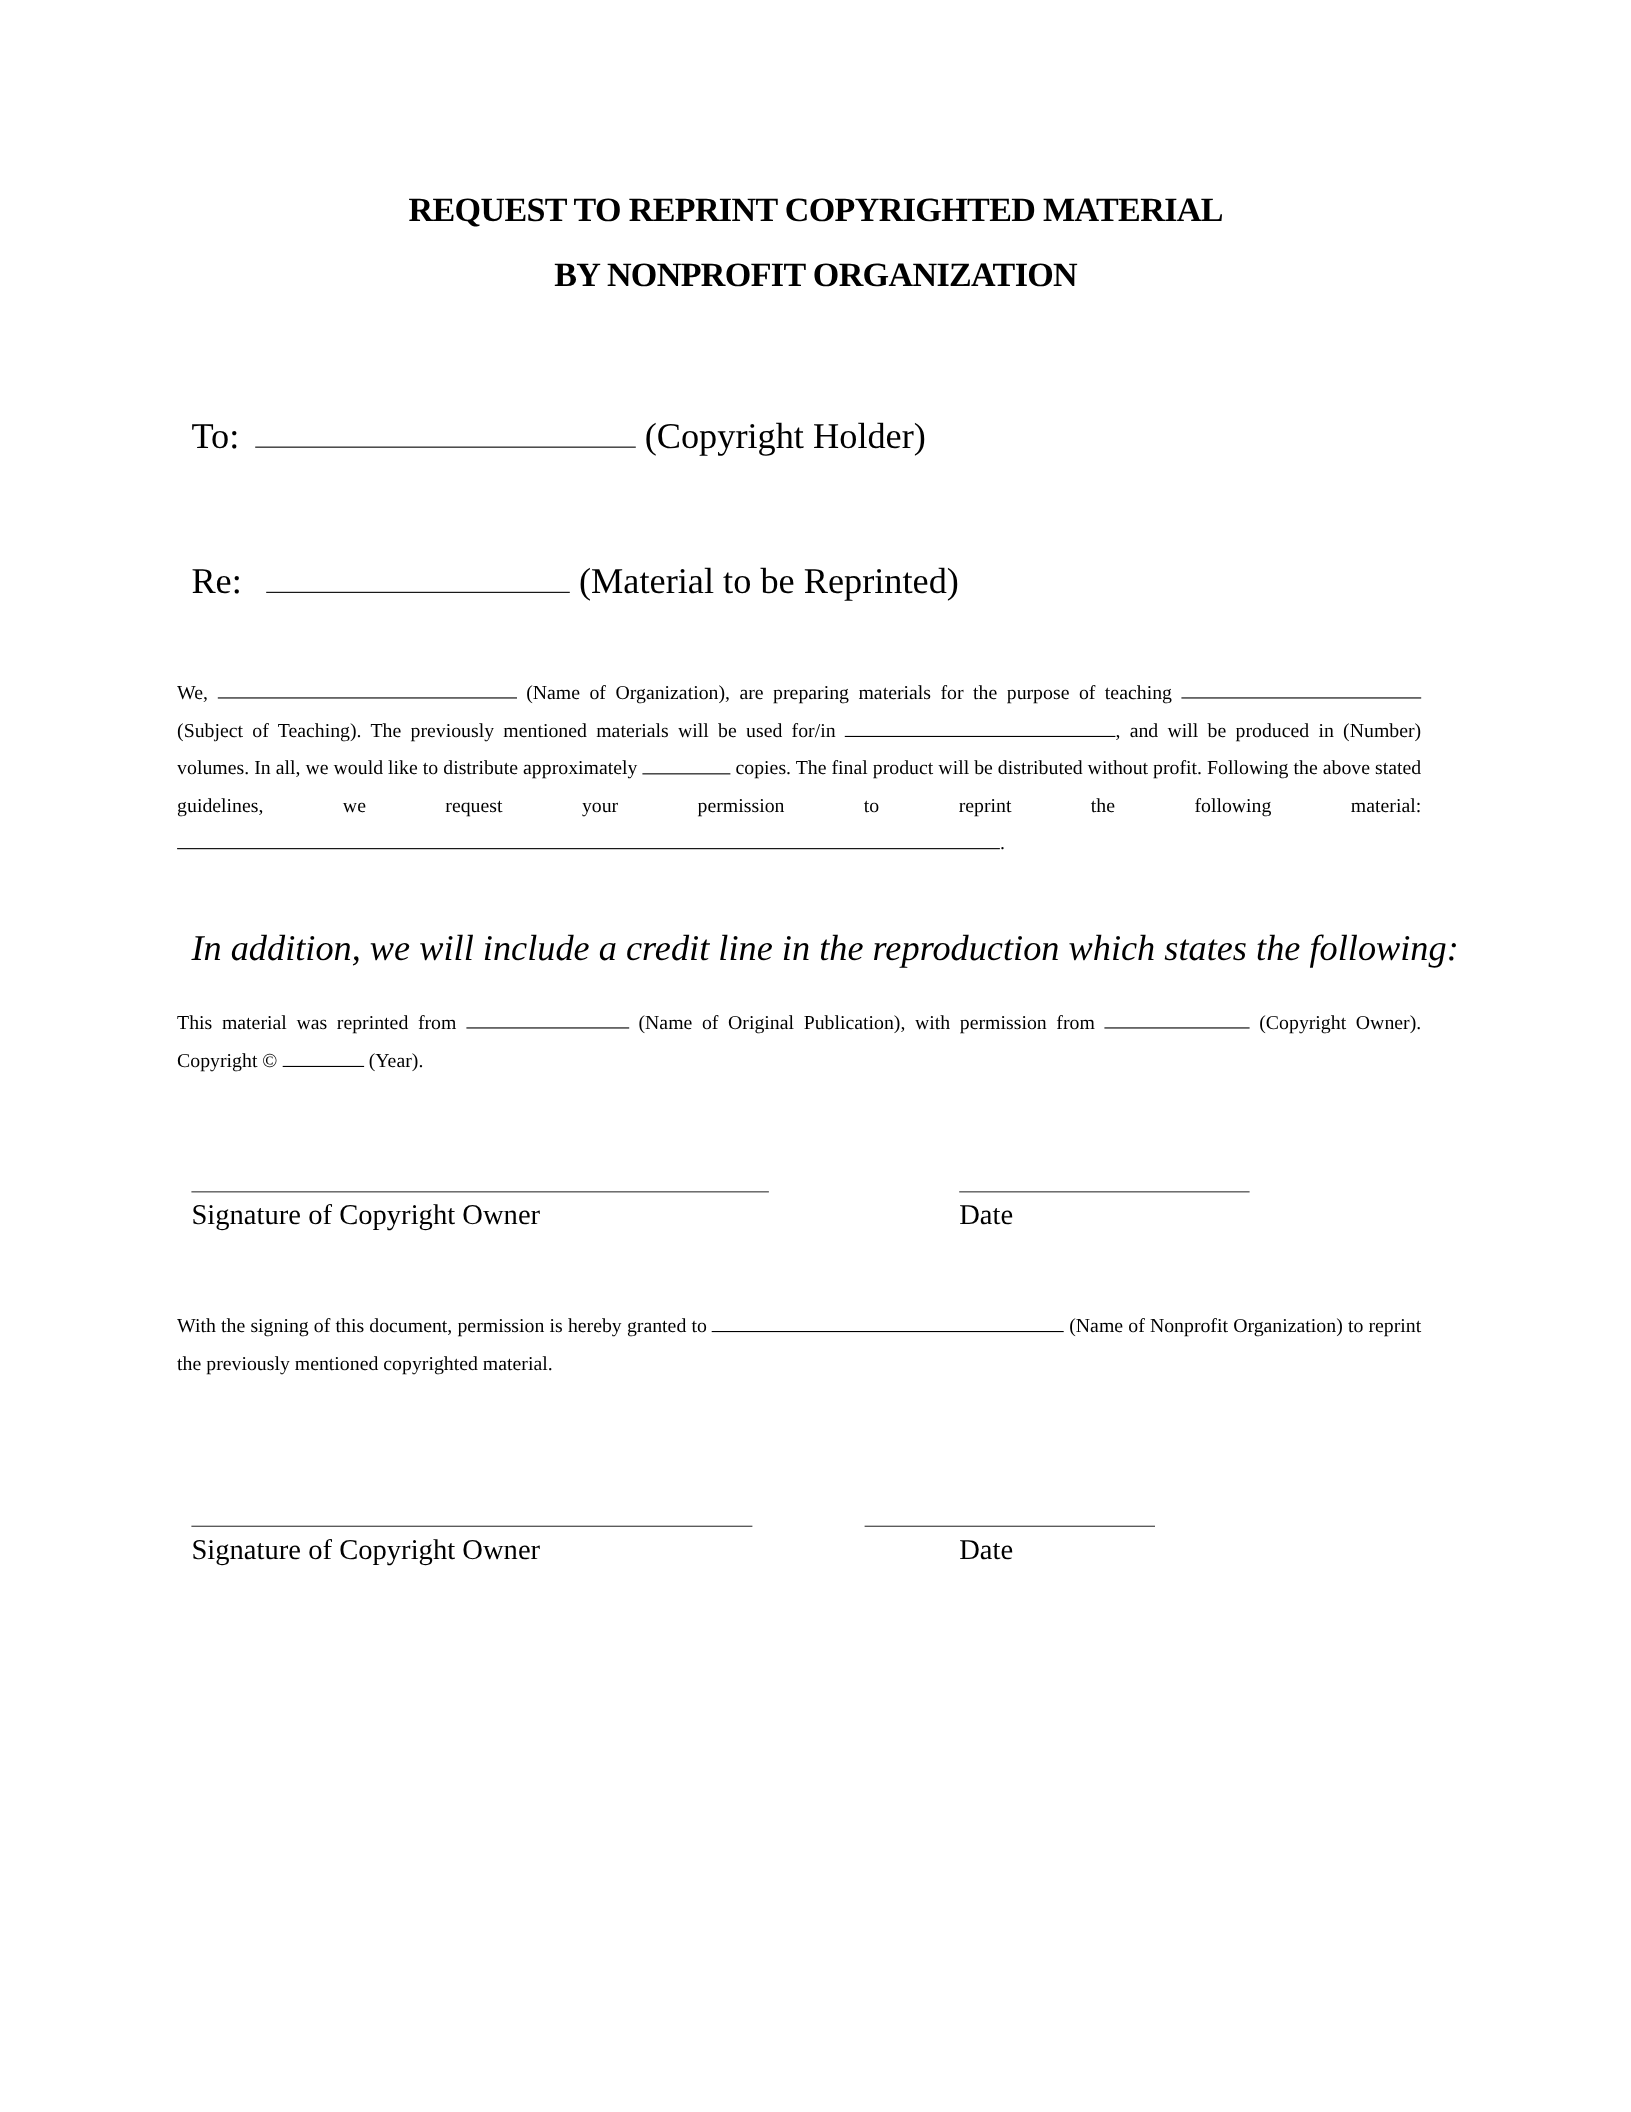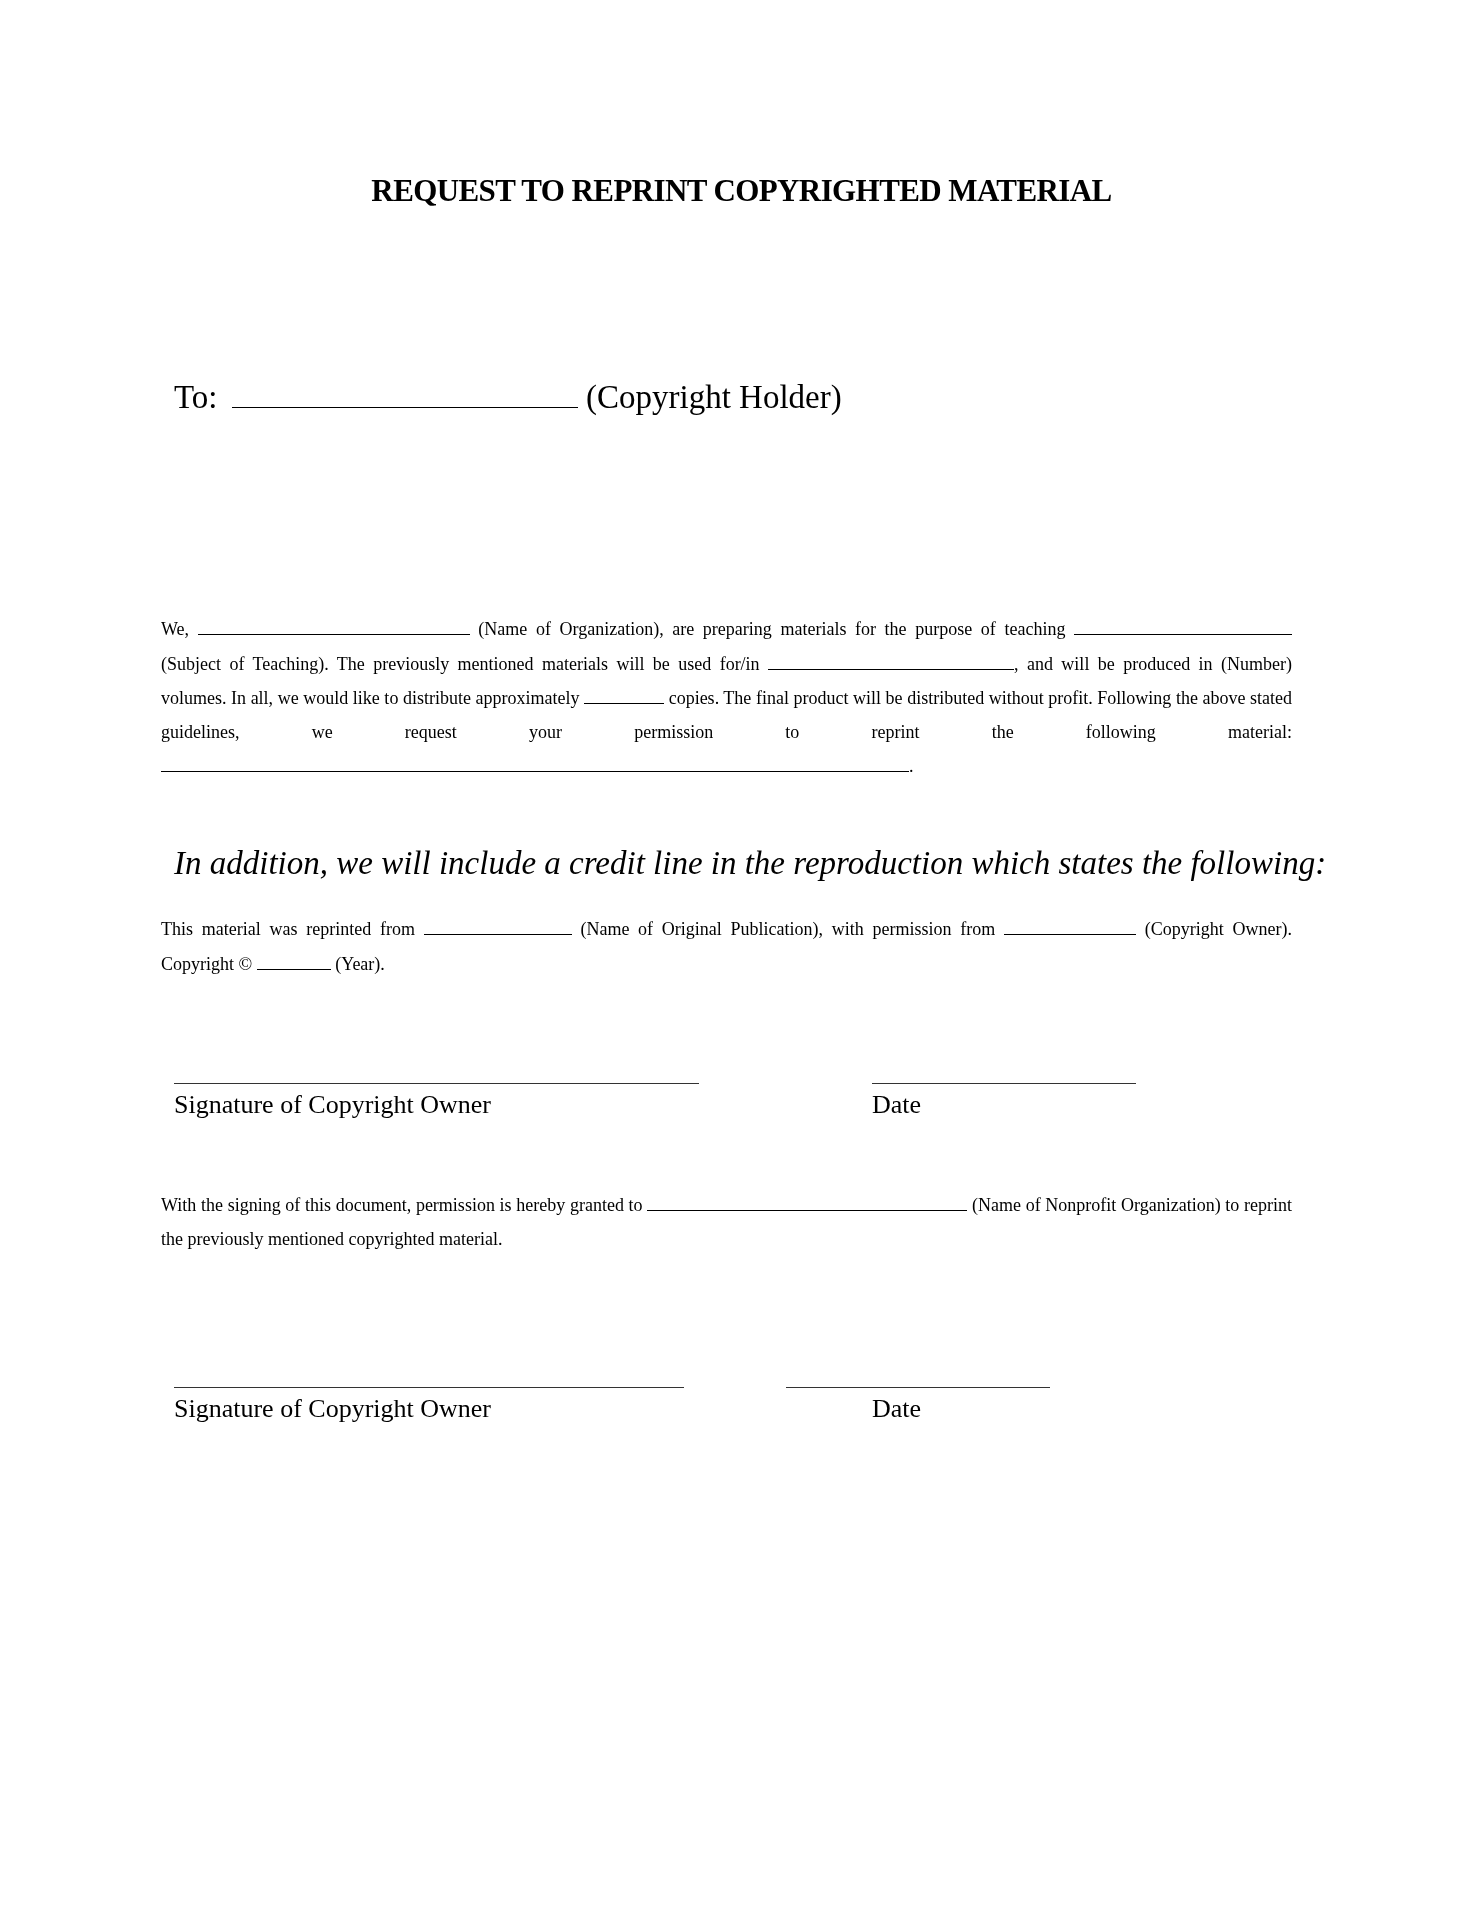--- a/index.html
+++ b/index.html
@@ -16,28 +16,34 @@
           text-align: justify; text-align-last: left; }
   .rule { position: absolute; height: 0; border-top: 1.6px solid #333; }
   .label { position: absolute; font-size: 26px; white-space: nowrap; }
 </style>
 </head>
 <body>
 
 <div class="page">
 
   <div class="title t1">REQUEST TO REPRINT COPYRIGHTED MATERIAL</div>
+  <div class="title t2">BY NONPROFIT ORGANIZATION</div>
 
   <div class="line" style="top:382px;">
     <span>To:</span>
     <span class="blank" style="width:346px;margin-left:6px;"></span>
     <span>(Copyright Holder)</span>
   </div>
 
 
+  <div class="line" style="top:514px;">
+    <span>Re:</span>
+    <span class="blank" style="width:276px;margin-left:14px;"></span>
+    <span>(Material to be Reprinted)</span>
+  </div>
 
   <div class="para" style="top:612px;">
     <span>We,</span>
     <span class="blank" style="width:272px;"></span>
     <span>(Name of Organization), are preparing materials for the purpose of teaching</span>
     <span class="blank" style="width:218px;"></span>
     <span>(Subject of Teaching). The previously mentioned materials will be used for/in</span>
     <span class="blank" style="width:246px;"></span><span>, and will be produced in (Number) volumes. In all, we would like to distribute approximately</span>
     <span class="blank" style="width:80px;"></span>
     <span>copies. The final product will be distributed without profit.  Following the above stated guidelines, we request your permission to reprint the following material:</span>

